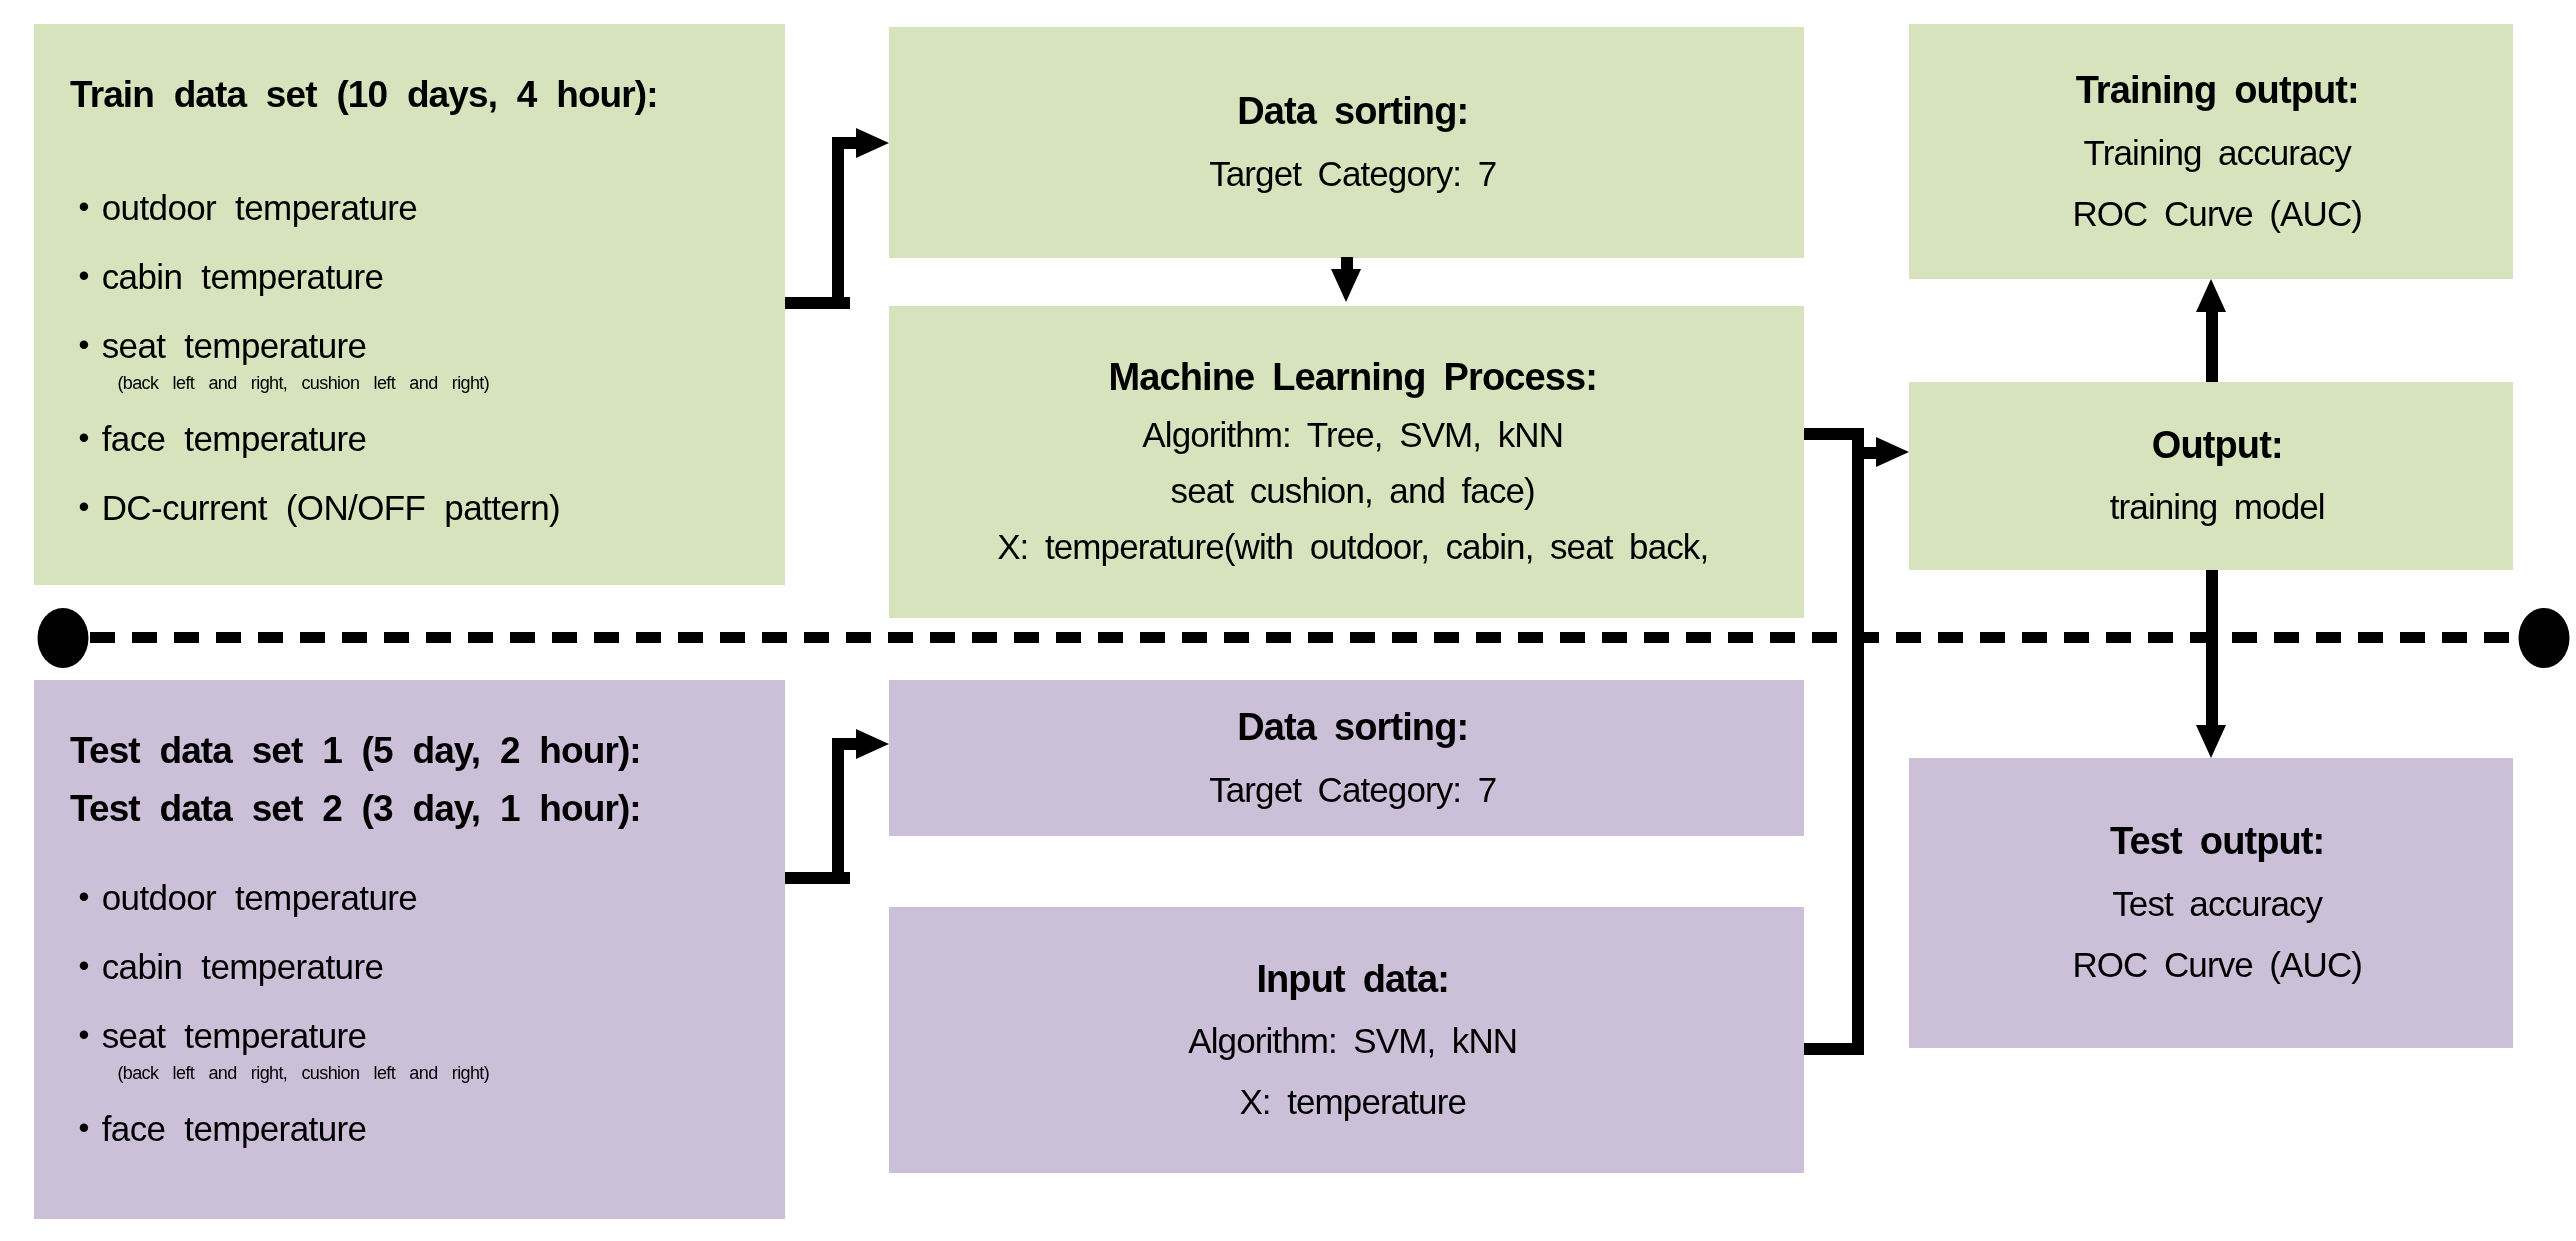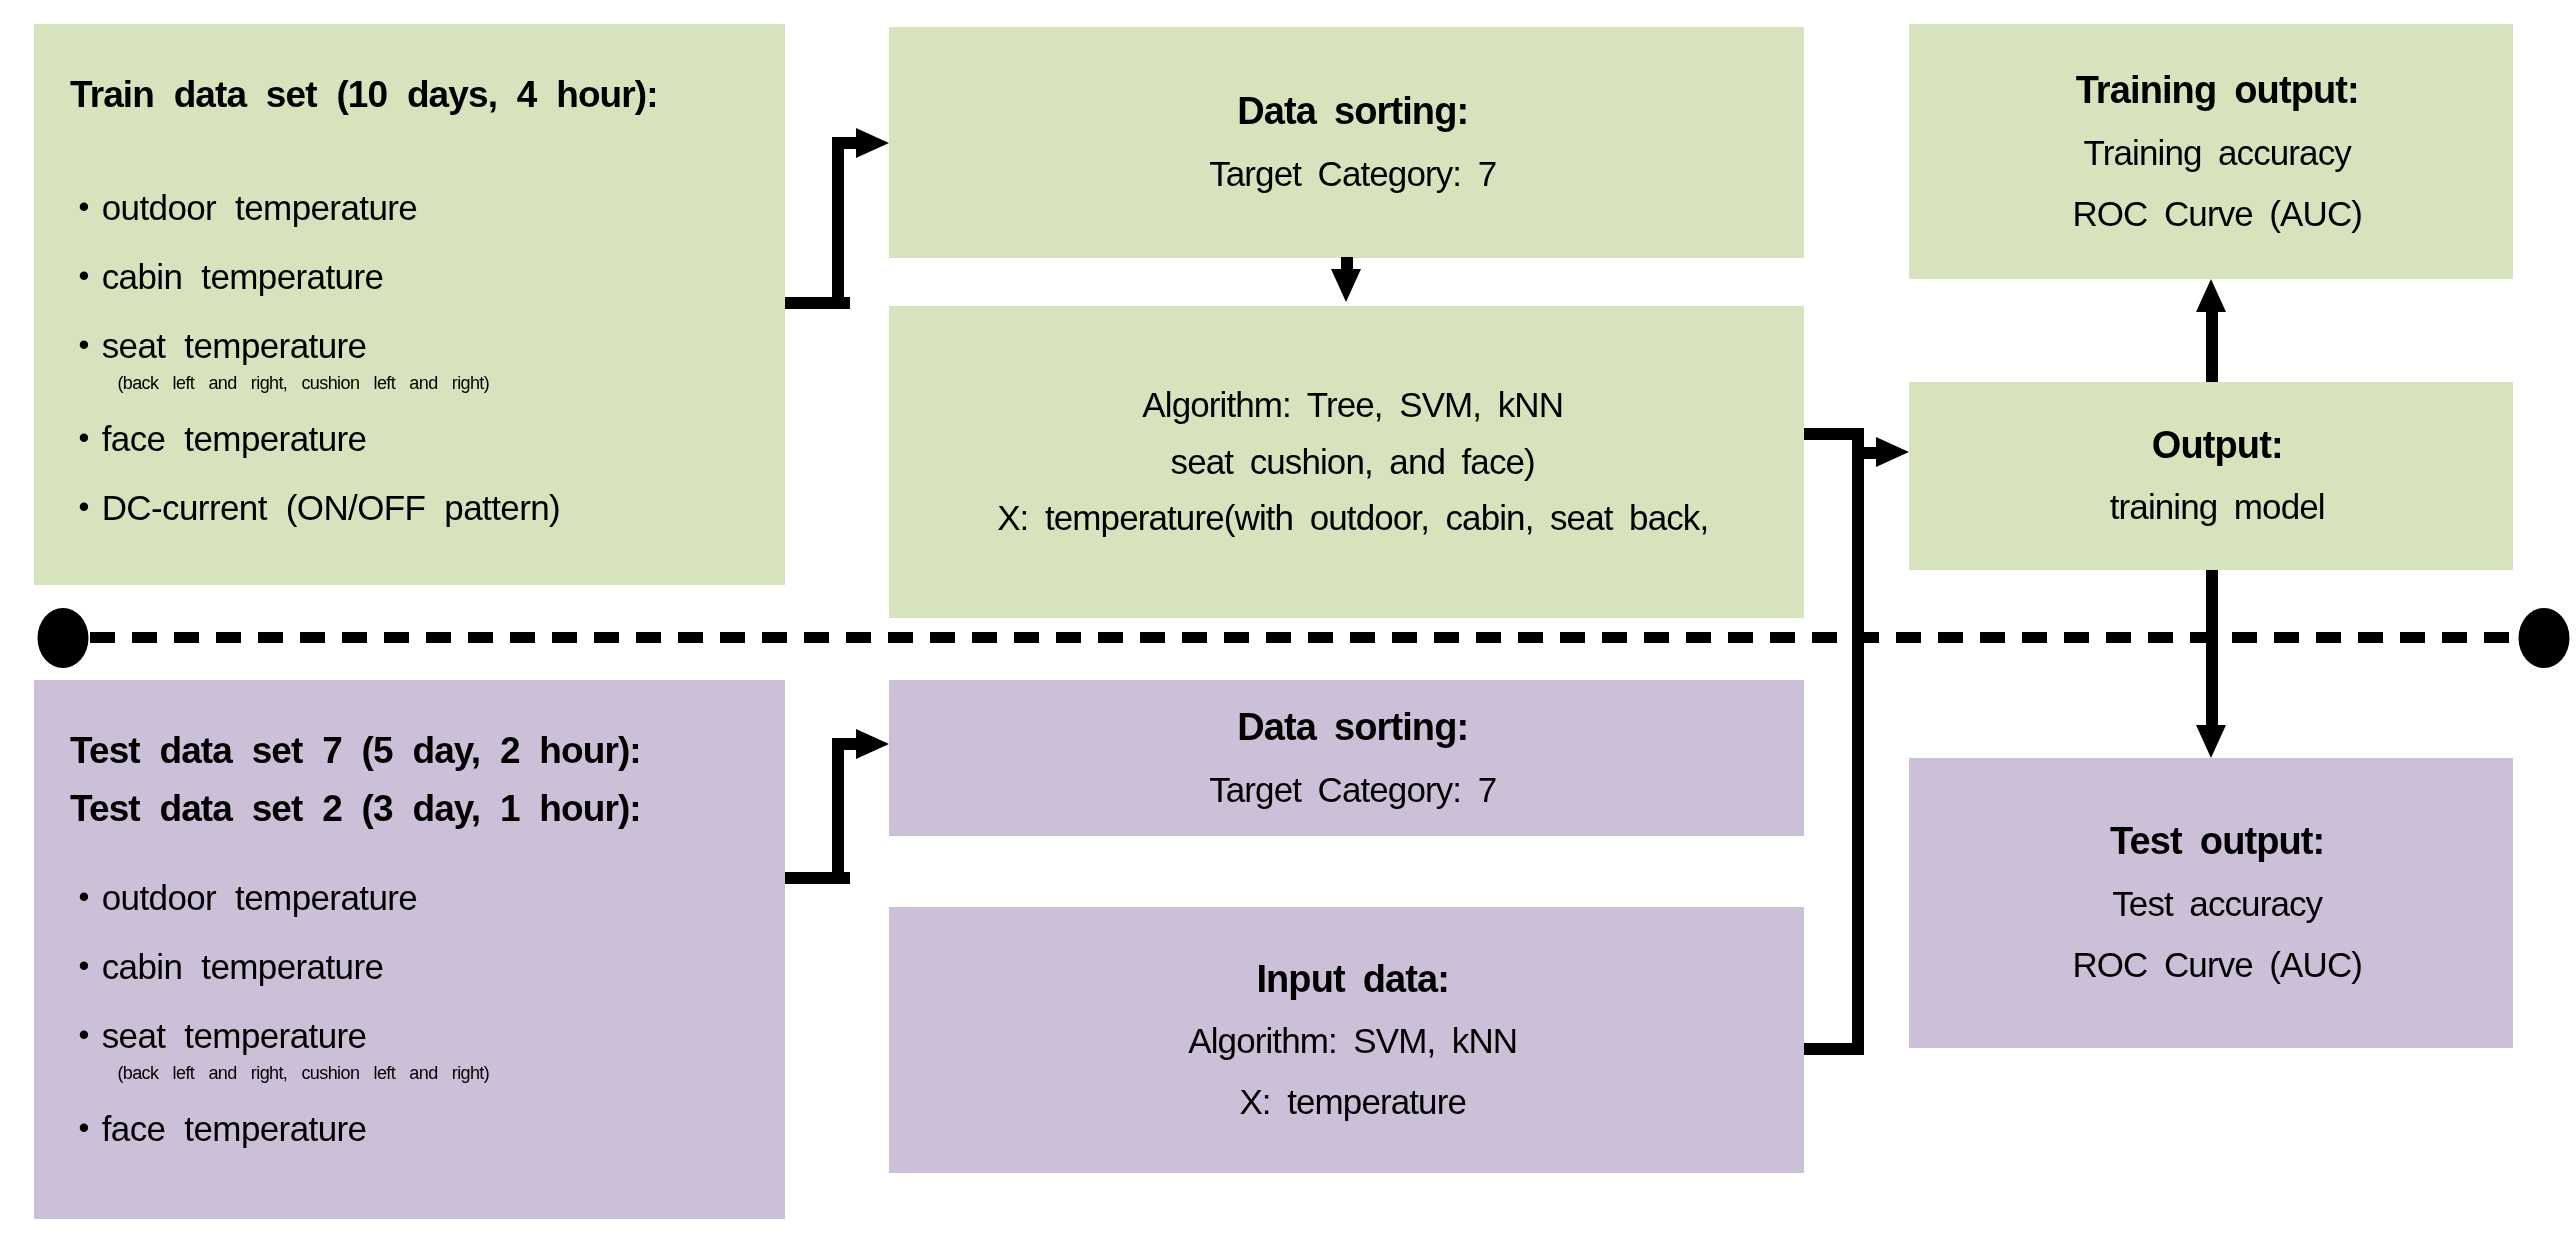--- a/index.html
+++ b/index.html
@@ -93,20 +93,21 @@
       <li><span class="bullet-dot">•</span><span>DC-current (ON/OFF pattern)</span></li>
     </ul>
   </div>
 
   <div class="box fill-green centered" id="ds-top-box">
     <div class="t-lg">Data sorting:</div>
     <div class="t-md">Target Category: 7</div>
   </div>
 
   <div class="box fill-green centered tight" id="ml-box">
+    <div class="t-lg">Machine Learning Process:</div>
     <div class="t-md">Algorithm: Tree, SVM, kNN</div>
     <div class="t-md">seat cushion, and face)</div>
     <div class="t-md">X: temperature(with outdoor, cabin, seat back,</div>
   </div>
 
   <div class="box fill-green centered" id="training-out-box">
     <div class="t-lg">Training output:</div>
     <div class="t-md">Training accuracy</div>
     <div class="t-md">ROC Curve (AUC)</div>
   </div>
@@ -114,21 +115,21 @@
   <div class="box fill-green centered" id="output-box">
     <div class="t-lg">Output:</div>
     <div class="t-md">training model</div>
   </div>
 
   <div class="dashed"></div>
   <div class="dot" id="dot-left"></div>
   <div class="dot" id="dot-right"></div>
 
   <div class="box fill-purple pad" id="test-box">
-    <div class="box-title">Test data set 7 (5 day, 2 hour):</div>
+    <div class="box-title">Test data set 1 (5 day, 2 hour):</div>
     <div class="box-title">Test data set 2 (3 day, 1 hour):</div>
     <ul class="bullets" style="margin-top:36px;">
       <li><span class="bullet-dot">•</span><span>outdoor temperature</span></li>
       <li><span class="bullet-dot">•</span><span>cabin temperature</span></li>
       <li><span class="bullet-dot">•</span><span>seat temperature</span>
         <div class="sub-note">(back left and right, cushion left and right)</div>
       </li>
       <li><span class="bullet-dot">•</span><span>face temperature</span></li>
     </ul>
   </div>

